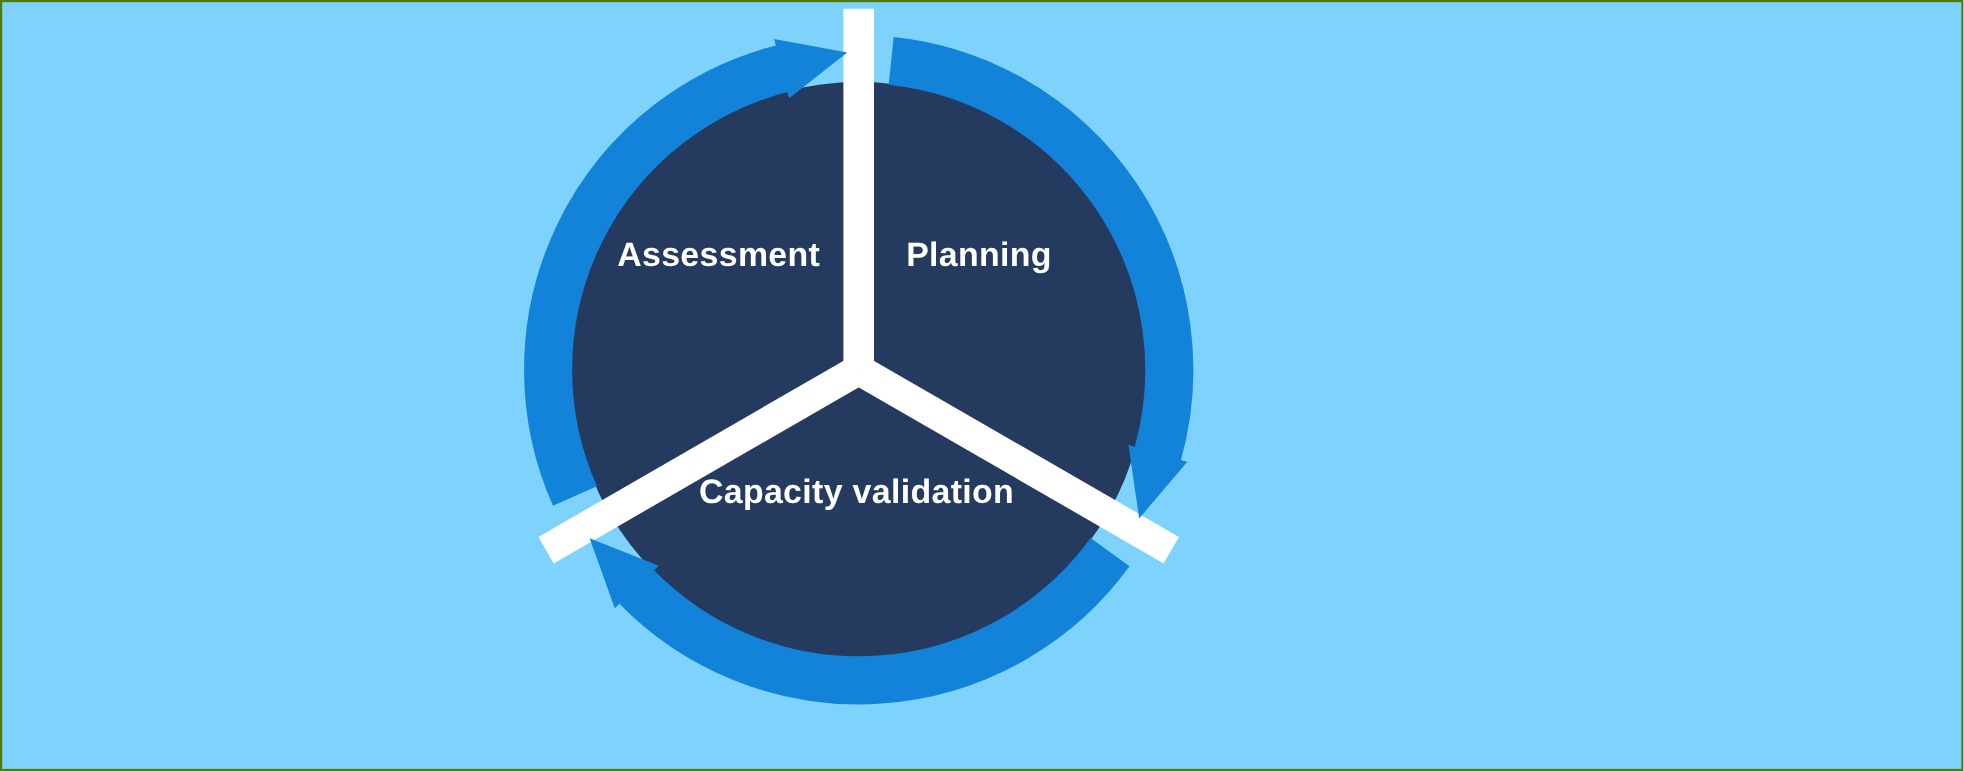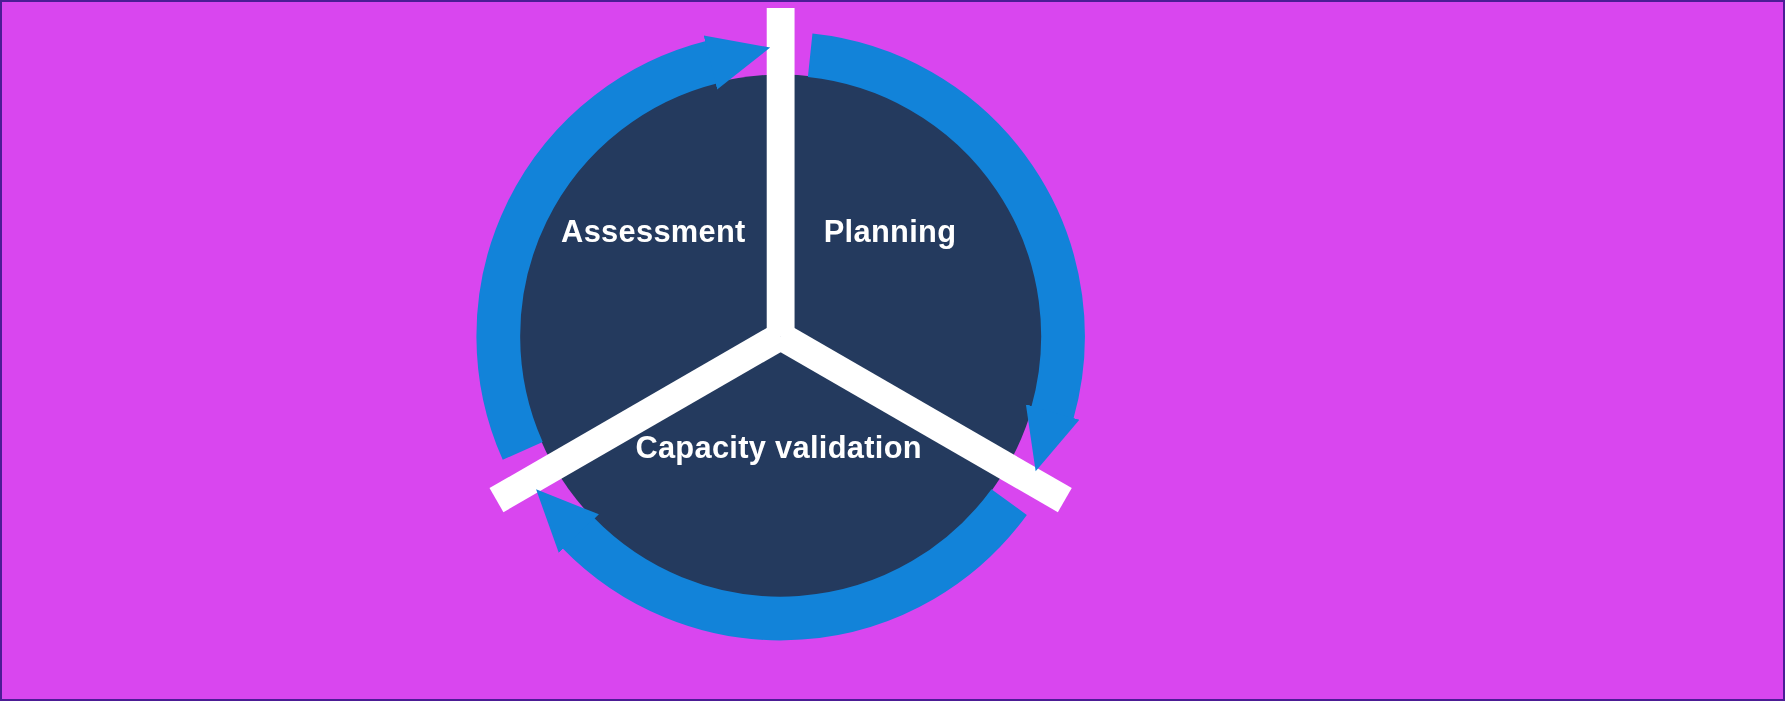--- a/index.html
+++ b/index.html
@@ -5,22 +5,22 @@
   html, body {
     margin: 0;
     padding: 0;
     background: #ffffff;
   }
   .canvas {
     position: relative;
     width: 1785px;
     height: 701px;
     box-sizing: border-box;
-    border: 2px solid #4c1d95;
-    background: #d946ef;
+    border: 2px solid #4d7c0f;
+    background: #7dd3fc;
     overflow: hidden;
     font-family: "Liberation Sans", sans-serif;
   }
   .canvas svg {
     display: block;
     width: 100%;
     height: 100%;
   }
   .seg-label {
     font-family: "Liberation Sans", sans-serif;

